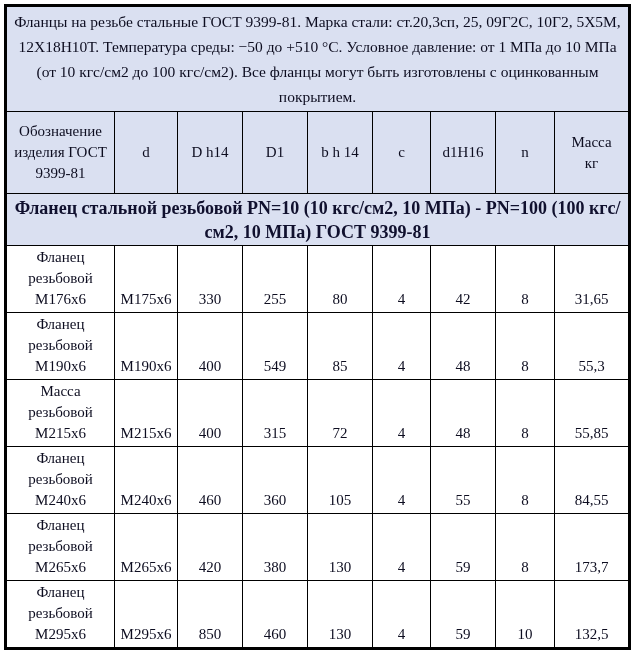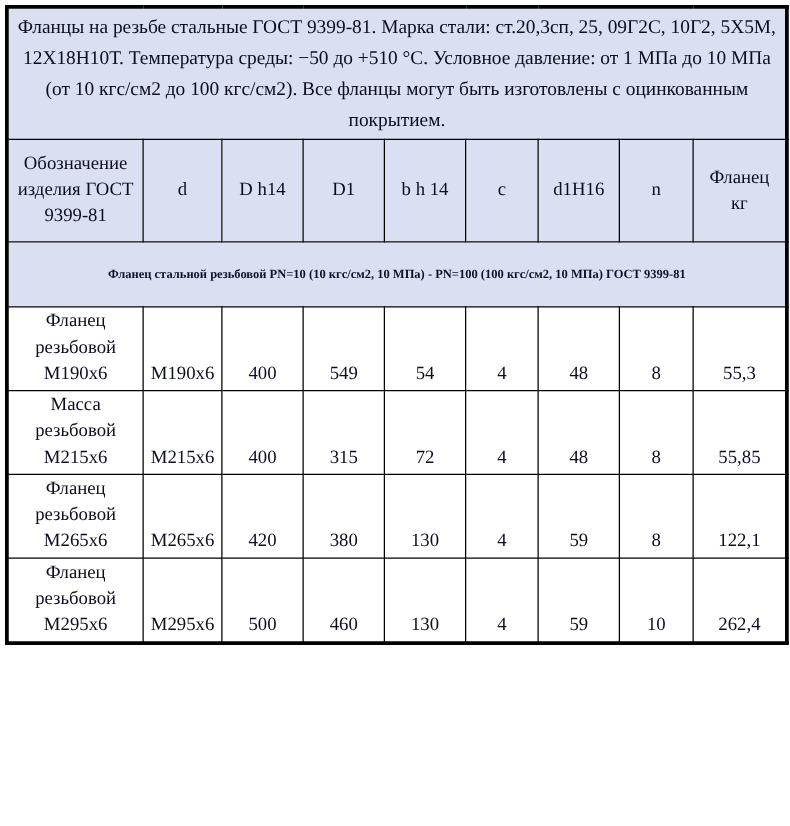--- a/index.html
+++ b/index.html
@@ -49,21 +49,21 @@
     padding: 0 2px;
     white-space: pre-line;
   }
   
   td.section-cell {
     background: #dae0f1;
     height: 52px;
     text-align: center;
     vertical-align: middle;
     font-weight: bold;
-    font-size: 10px;
+    font-size: 18px;
     line-height: 24px;
     color: #10102e;
     padding: 0 4px;
   }
   
   tr.data-row td {
     background: #ffffff;
     height: 66px;
     text-align: center;
     vertical-align: bottom;
@@ -99,72 +99,94 @@
 
     <tr>
       <th class="col-head">Обозначение изделия ГОСТ 9399-81</th>
       <th class="col-head">d</th>
       <th class="col-head">D h14</th>
       <th class="col-head">D1</th>
       <th class="col-head">b h 14</th>
       <th class="col-head">c</th>
       <th class="col-head">d1H16</th>
       <th class="col-head">n</th>
-      <th class="col-head">Фланец
+      <th class="col-head">Масса
 кг</th>
     </tr>
 
     <tr>
       <td class="section-cell" colspan="9">Фланец стальной резьбовой PN=10 (10 кгс/см2, 10 МПа) - PN=100 (100 кгс/см2, 10 МПа) ГОСТ 9399-81</td>
     </tr>
 
+    <tr class="data-row">
+      <td class="name-cell">Фланец резьбовой М176х6</td>
+      <td>М175х6</td>
+      <td>330</td>
+      <td>255</td>
+      <td>80</td>
+      <td>4</td>
+      <td>42</td>
+      <td>8</td>
+      <td>31,65</td>
+    </tr>
 
     <tr class="data-row">
       <td class="name-cell">Фланец резьбовой М190х6</td>
       <td>М190х6</td>
       <td>400</td>
       <td>549</td>
-      <td>54</td>
+      <td>85</td>
       <td>4</td>
       <td>48</td>
       <td>8</td>
       <td>55,3</td>
     </tr>
 
     <tr class="data-row">
       <td class="name-cell">Масса резьбовой М215х6</td>
       <td>М215х6</td>
       <td>400</td>
       <td>315</td>
       <td>72</td>
       <td>4</td>
       <td>48</td>
       <td>8</td>
       <td>55,85</td>
     </tr>
 
+    <tr class="data-row">
+      <td class="name-cell">Фланец резьбовой М240х6</td>
+      <td>М240х6</td>
+      <td>460</td>
+      <td>360</td>
+      <td>105</td>
+      <td>4</td>
+      <td>55</td>
+      <td>8</td>
+      <td>84,55</td>
+    </tr>
 
     <tr class="data-row">
       <td class="name-cell">Фланец резьбовой М265х6</td>
       <td>М265х6</td>
       <td>420</td>
       <td>380</td>
       <td>130</td>
       <td>4</td>
       <td>59</td>
       <td>8</td>
-      <td>122,1</td>
+      <td>173,7</td>
     </tr>
 
     <tr class="data-row">
       <td class="name-cell">Фланец резьбовой М295х6</td>
       <td>М295х6</td>
-      <td>500</td>
+      <td>850</td>
       <td>460</td>
       <td>130</td>
       <td>4</td>
       <td>59</td>
       <td>10</td>
-      <td>262,4</td>
+      <td>132,5</td>
     </tr>
   </tbody>
     </table>
 </div>
 
 </body></html>

